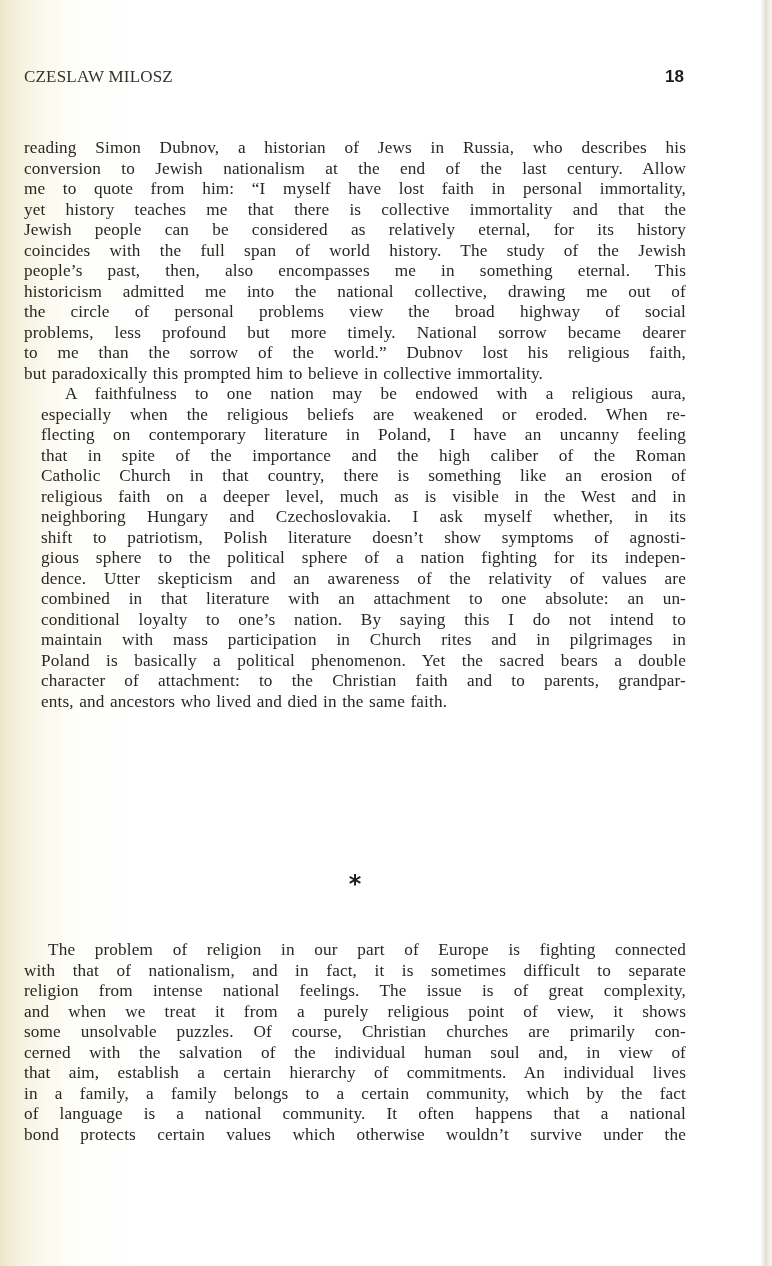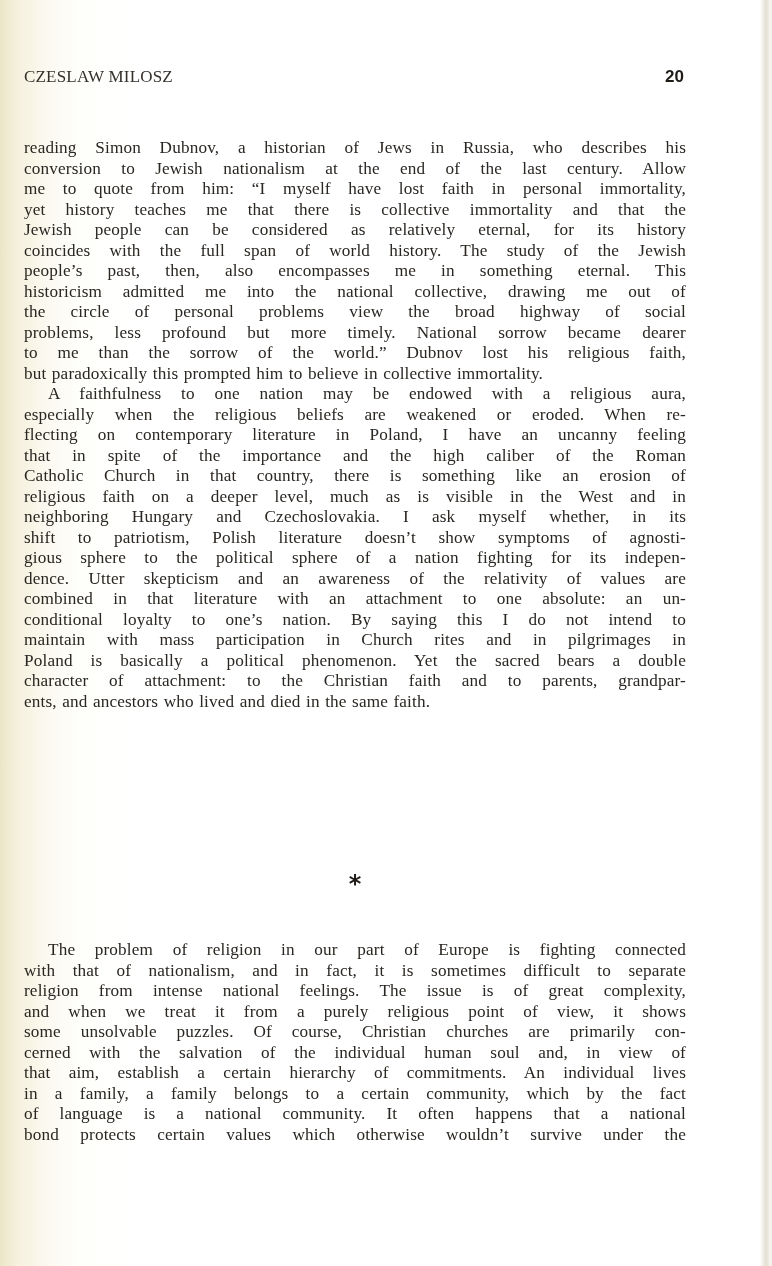--- a/index.html
+++ b/index.html
@@ -37,39 +37,39 @@
     font-family: "DejaVu Sans", sans-serif; font-size: 24px; font-weight: bold; color: #1f1c18;
   }
 </style>
 </head>
 <body>
 
 <div class="page">
 
   <div class="running-head">
     <span class="running-title">CZESLAW MILOSZ</span>
-    <span class="page-number">20</span>
+    <span class="page-number">18</span>
   </div>
 
   <div class="body-text block-1">
     <p class="para" style="text-indent: 0px;">
         <span class="line">reading Simon Dubnov, a historian of Jews in Russia, who describes his</span>
         <span class="line">conversion to Jewish nationalism at the end of the last century. Allow</span>
         <span class="line">me to quote from him: “I myself have lost faith in personal immortality,</span>
         <span class="line">yet history teaches me that there is collective immortality and that the</span>
         <span class="line">Jewish people can be considered as relatively eternal, for its history</span>
         <span class="line">coincides with the full span of world history. The study of the Jewish</span>
         <span class="line">people’s past, then, also encompasses me in something eternal. This</span>
         <span class="line">historicism admitted me into the national collective, drawing me out of</span>
         <span class="line">the circle of personal problems view the broad highway of social</span>
         <span class="line">problems, less profound but more timely. National sorrow became dearer</span>
         <span class="line">to me than the sorrow of the world.” Dubnov lost his religious faith,</span>
         <span class="line last">but paradoxically this prompted him to believe in collective immortality.</span>
       </p>
-    <p class="para indent" style="text-indent: 0px;">
+    <p class="para indent" style="text-indent: 0px; margin-left: 17px;">
         <span class="line" style="padding-left: 24px;">A faithfulness to one nation may be endowed with a religious aura,</span>
         <span class="line">especially when the religious beliefs are weakened or eroded. When re-</span>
         <span class="line">flecting on contemporary literature in Poland, I have an uncanny feeling</span>
         <span class="line">that in spite of the importance and the high caliber of the Roman</span>
         <span class="line">Catholic Church in that country, there is something like an erosion of</span>
         <span class="line">religious faith on a deeper level, much as is visible in the West and in</span>
         <span class="line">neighboring Hungary and Czechoslovakia. I ask myself whether, in its</span>
         <span class="line">shift to patriotism, Polish literature doesn’t show symptoms of agnosti-</span>
         <span class="line">gious sphere to the political sphere of a nation fighting for its indepen-</span>
         <span class="line">dence. Utter skepticism and an awareness of the relativity of values are</span>

